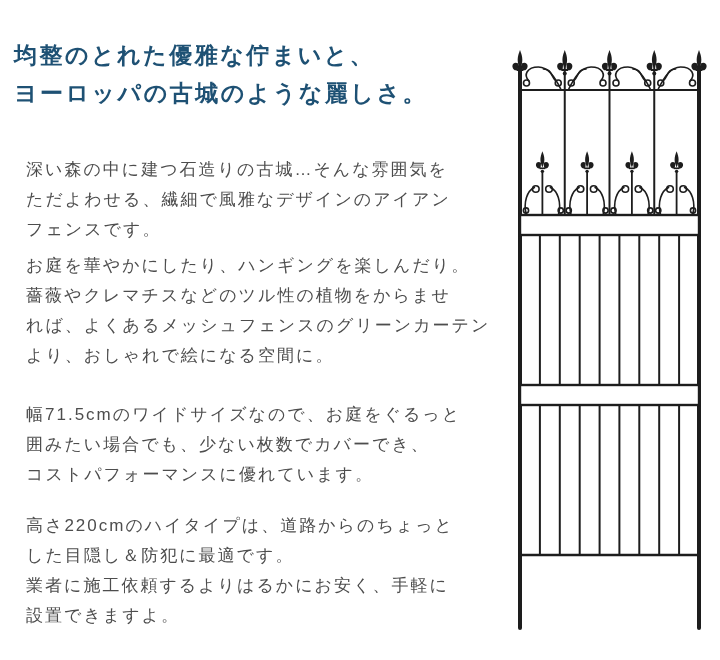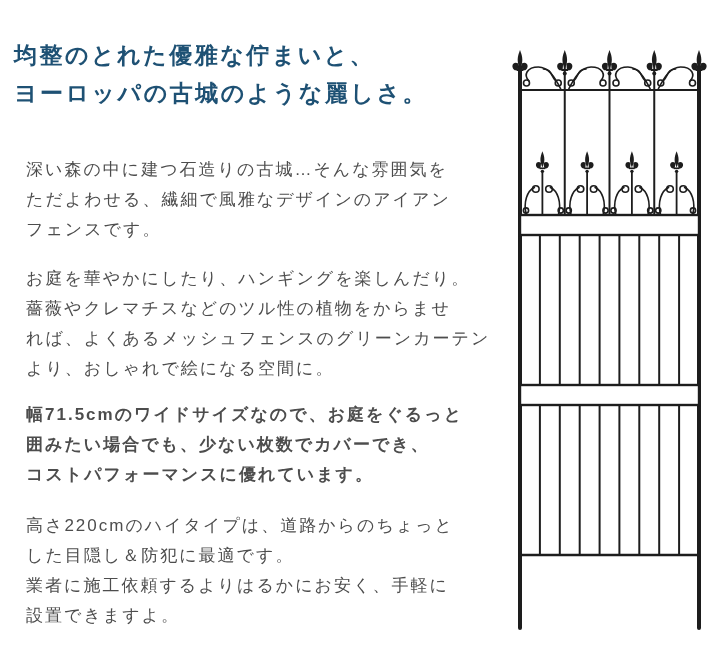--- a/index.html
+++ b/index.html
@@ -37,22 +37,22 @@
     position: absolute;
     left: 14px;
     margin: 12px;
     font-size: 17px;
     line-height: 30px;
     letter-spacing: 2px;
     color: var(--body-text);
     white-space: pre-line;
   }
   .para-1 { top: 143px; }
-  .para-2 { top: 252px; }
-  .para-3 { top: 388px; font-weight: bold; }
+  .para-2 { top: 239px; }
+  .para-3 { top: 388px; }
   .para-4 { top: 499px; }
   .fence {
     position: absolute;
     left: 495px;
     top: 20px;
     width: 220px;
     height: 640px;
     color: var(--fence);
   }
 </style>

